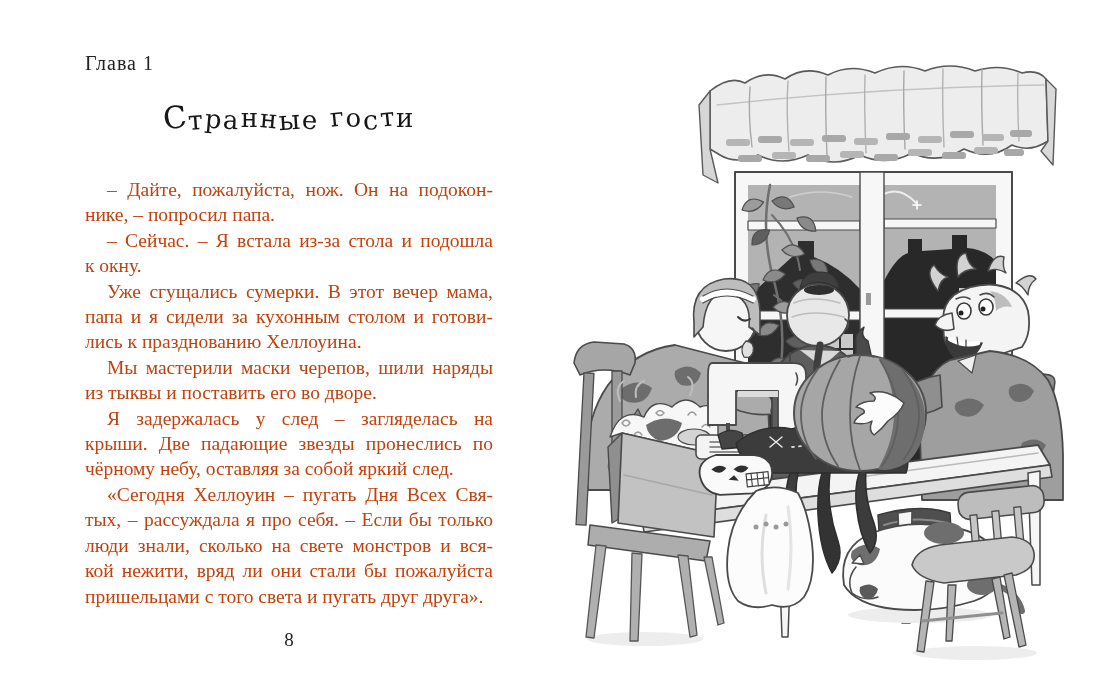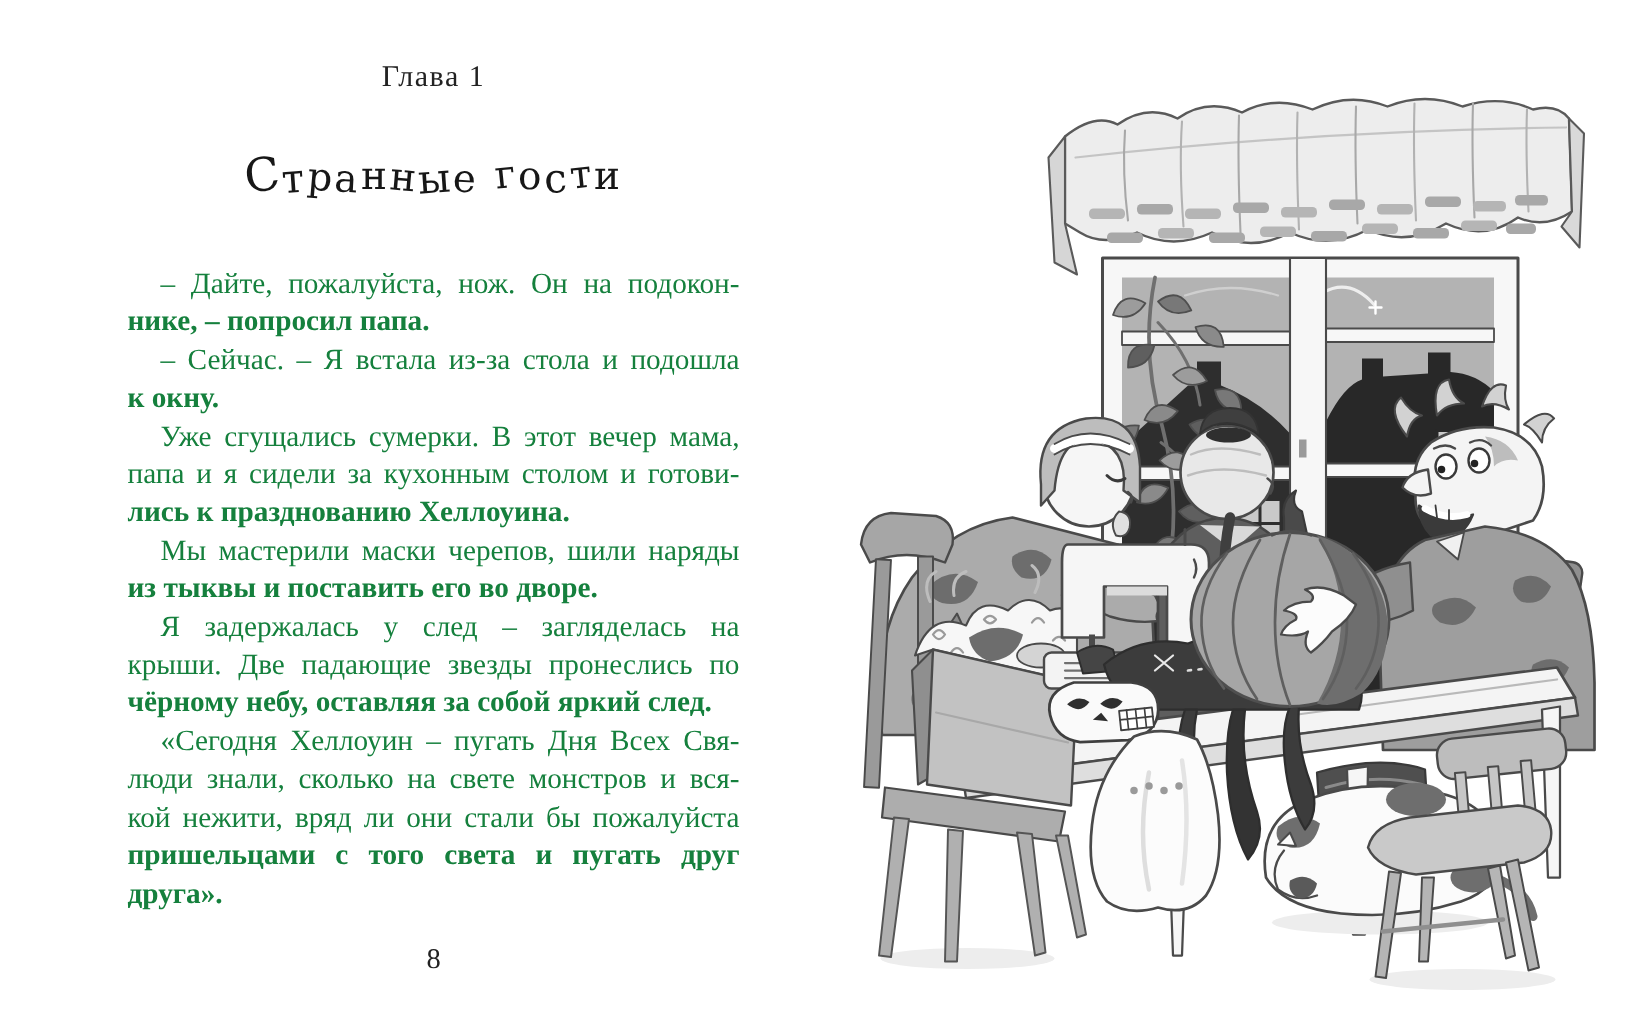--- a/index.html
+++ b/index.html
@@ -1,40 +1,40 @@
 <!DOCTYPE html>
 <html><head>
 <meta charset="utf-8">
 <style>
   html,body{margin:0;padding:0;}
   body{
     width:1100px;height:684px;position:relative;background:#ffffff;
     font-family:"Liberation Serif", serif;color:#1e1e1e;overflow:hidden;
   }
   .chapter-label{
-    position:absolute;left:85px;top:40px;width:408px;text-align:center;
+    position:absolute;left:85px;top:52px;width:408px;text-align:left;
     font-size:20px;letter-spacing:1px;color:#222;
   }
   .deco-title{
     position:absolute;left:85px;top:99px;width:408px;text-align:center;
     font-family:"DejaVu Serif", serif;font-size:26px;color:#171717;
     letter-spacing:2px;white-space:nowrap;
   }
   .deco-title span{display:inline-block;}
   .deco-title span:nth-child(3n){transform:rotate(5deg) translateY(1px);}
   .deco-title span:nth-child(3n+1){transform:rotate(-6deg) translateY(-1px);}
   .deco-title span:nth-child(4n){transform:rotate(3deg) translateY(2px);}
   .deco-title span:nth-child(5n+2){transform:rotate(-4deg) translateY(2px) scale(1.04);}
   .deco-title span:first-child{font-size:1.18em;transform:rotate(-7deg) translateY(1px);}
   .body-text{
     position:absolute;left:85px;top:177px;width:408px;
-    font-size:19.5px;line-height:25.4px;color:#15803d;
+    font-size:19.5px;line-height:25.4px;color:#c2410c;
   }
   .line{text-align:justify;text-align-last:justify;white-space:normal;}
-  .line.end{text-align-last:left;font-weight:bold;}
+  .line.end{text-align-last:left;}
   .line.indent{text-indent:22px;}
   .page-number{
     position:absolute;left:85px;top:629px;width:408px;text-align:center;
     font-size:19px;color:#222;
   }
   .illustration{position:absolute;left:560px;top:45px;}
   svg *{stroke-linejoin:round;stroke-linecap:round;}
 </style>
 </head>
 <body>
@@ -49,20 +49,21 @@
   <div class="line end">к окну.</div>
   <div class="line indent">Уже сгущались сумерки. В этот вечер мама,</div>
   <div class="line">папа и я сидели за кухонным столом и готови-</div>
   <div class="line end">лись к празднованию Хеллоуина.</div>
   <div class="line indent">Мы мастерили маски черепов, шили наряды</div>
   <div class="line end">из тыквы и поставить его во дворе.</div>
   <div class="line indent">Я задержалась у след – загляделась на</div>
   <div class="line">крыши. Две падающие звезды пронеслись по</div>
   <div class="line end">чёрному небу, оставляя за собой яркий след.</div>
   <div class="line indent">«Сегодня Хеллоуин – пугать Дня Всех Свя-</div>
+  <div class="line">тых, – рассуждала я про себя. – Если бы только</div>
   <div class="line">люди знали, сколько на свете монстров и вся-</div>
   <div class="line">кой нежити, вряд ли они стали бы пожалуйста</div>
   <div class="line end">пришельцами с того света и пугать друг друга».</div>
 </div>
 
 <div class="page-number">8</div>
 
 <svg class="illustration" width="505" height="615" viewBox="0 0 505 615" xmlns="http://www.w3.org/2000/svg">
 
   <g>

